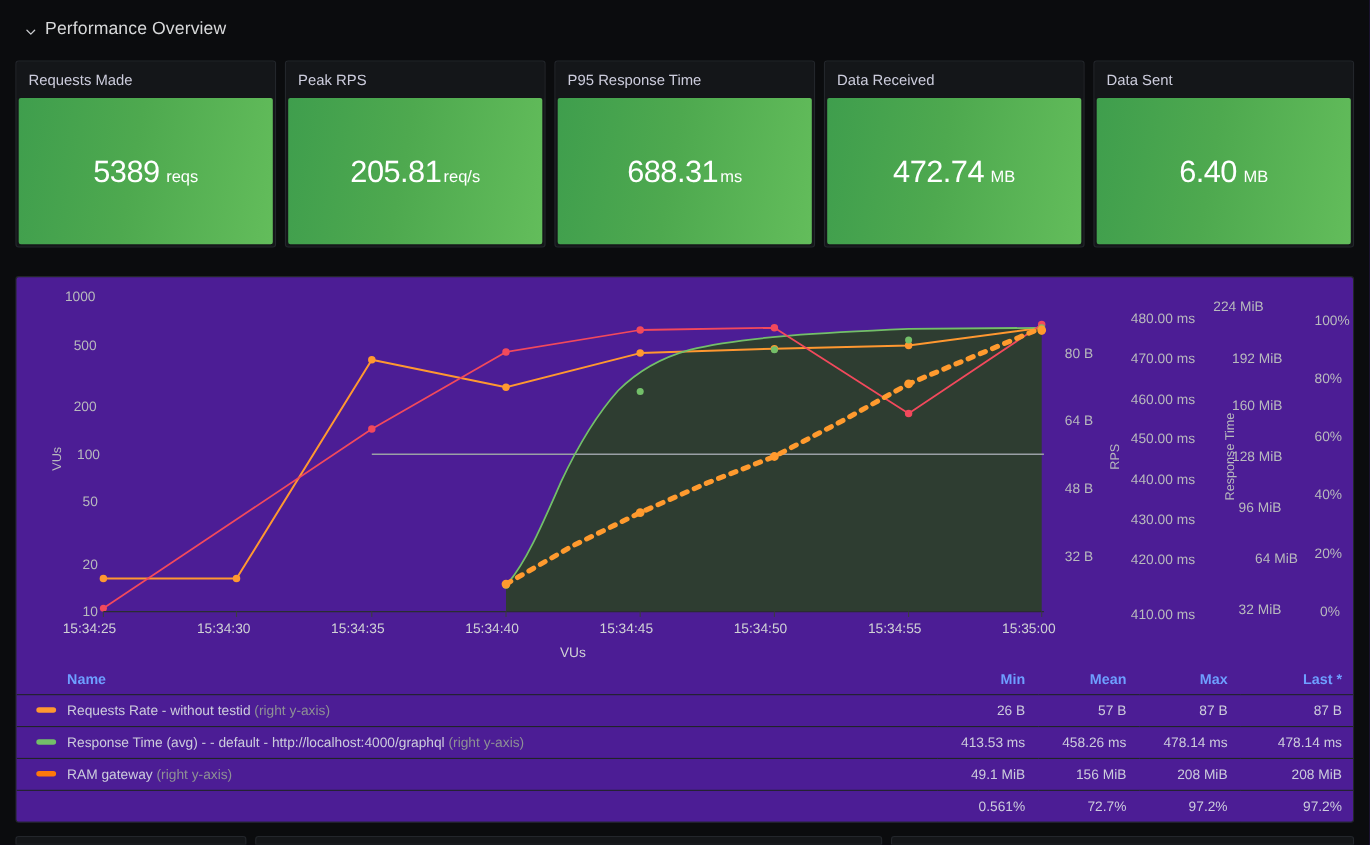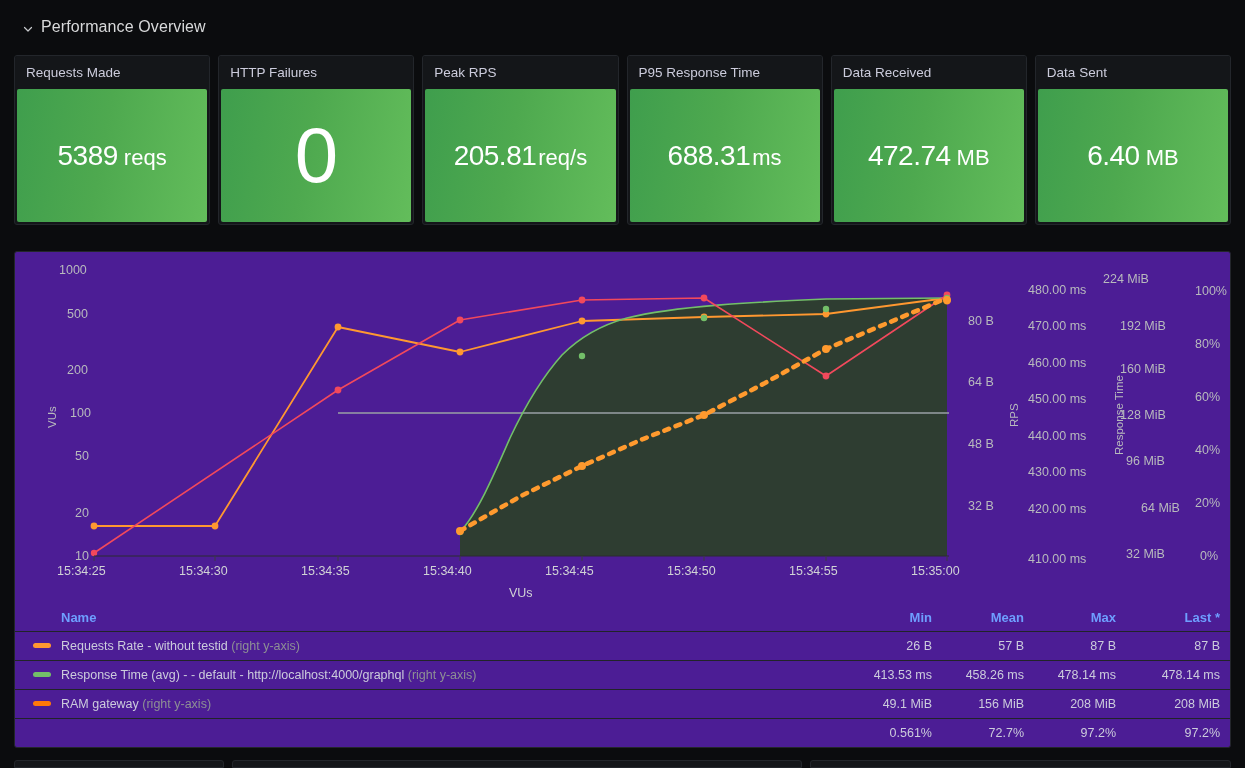--- a/index.html
+++ b/index.html
@@ -52,21 +52,21 @@
     border-radius: 2px;
     background: linear-gradient(100deg, #3f9e4d 0%, #4ea94f 45%, #63bd5b 100%);
     display: flex; align-items: center; justify-content: center;
     position: relative;
   }
   .stat-value {
     display: flex; align-items: baseline; color: #ffffff;
     white-space: nowrap;
   }
   .stat-num { font-size: 28px; font-weight: 400; letter-spacing: -0.5px; }
-  .stat-unit { font-size: 22px; margin-left: 6px; font-weight: 400; }
+  .stat-unit { font-size: 15px; margin-left: 6px; font-weight: 400; }
   .stat.big .stat-num { font-size: 78px; }
   .stat.tight .stat-unit { margin-left: 2px; }
 
   
   .graph-panel {
     position: absolute; left: 14px; top: 251px;
     width: 1217px; height: 497px;
     background: #4c1d95;
     border: 1px solid #23262b;
     border-radius: 3px;
@@ -145,29 +145,20 @@
     <div class="stat">
       <div class="stat-head">Requests Made</div>
       <div class="stat-body">
         <div class="stat-value">
           <span class="stat-num">5389</span>
           <span class="stat-unit">reqs</span>
         </div>
       </div>
     </div>
 
-    <div class="stat big">
-      <div class="stat-head">HTTP Failures</div>
-      <div class="stat-body">
-        <div class="stat-value">
-          <span class="stat-num">0</span>
-
-        </div>
-      </div>
-    </div>
 
     <div class="stat tight">
       <div class="stat-head">Peak RPS</div>
       <div class="stat-body">
         <div class="stat-value">
           <span class="stat-num">205.81</span>
           <span class="stat-unit">req/s</span>
         </div>
       </div>
     </div>

